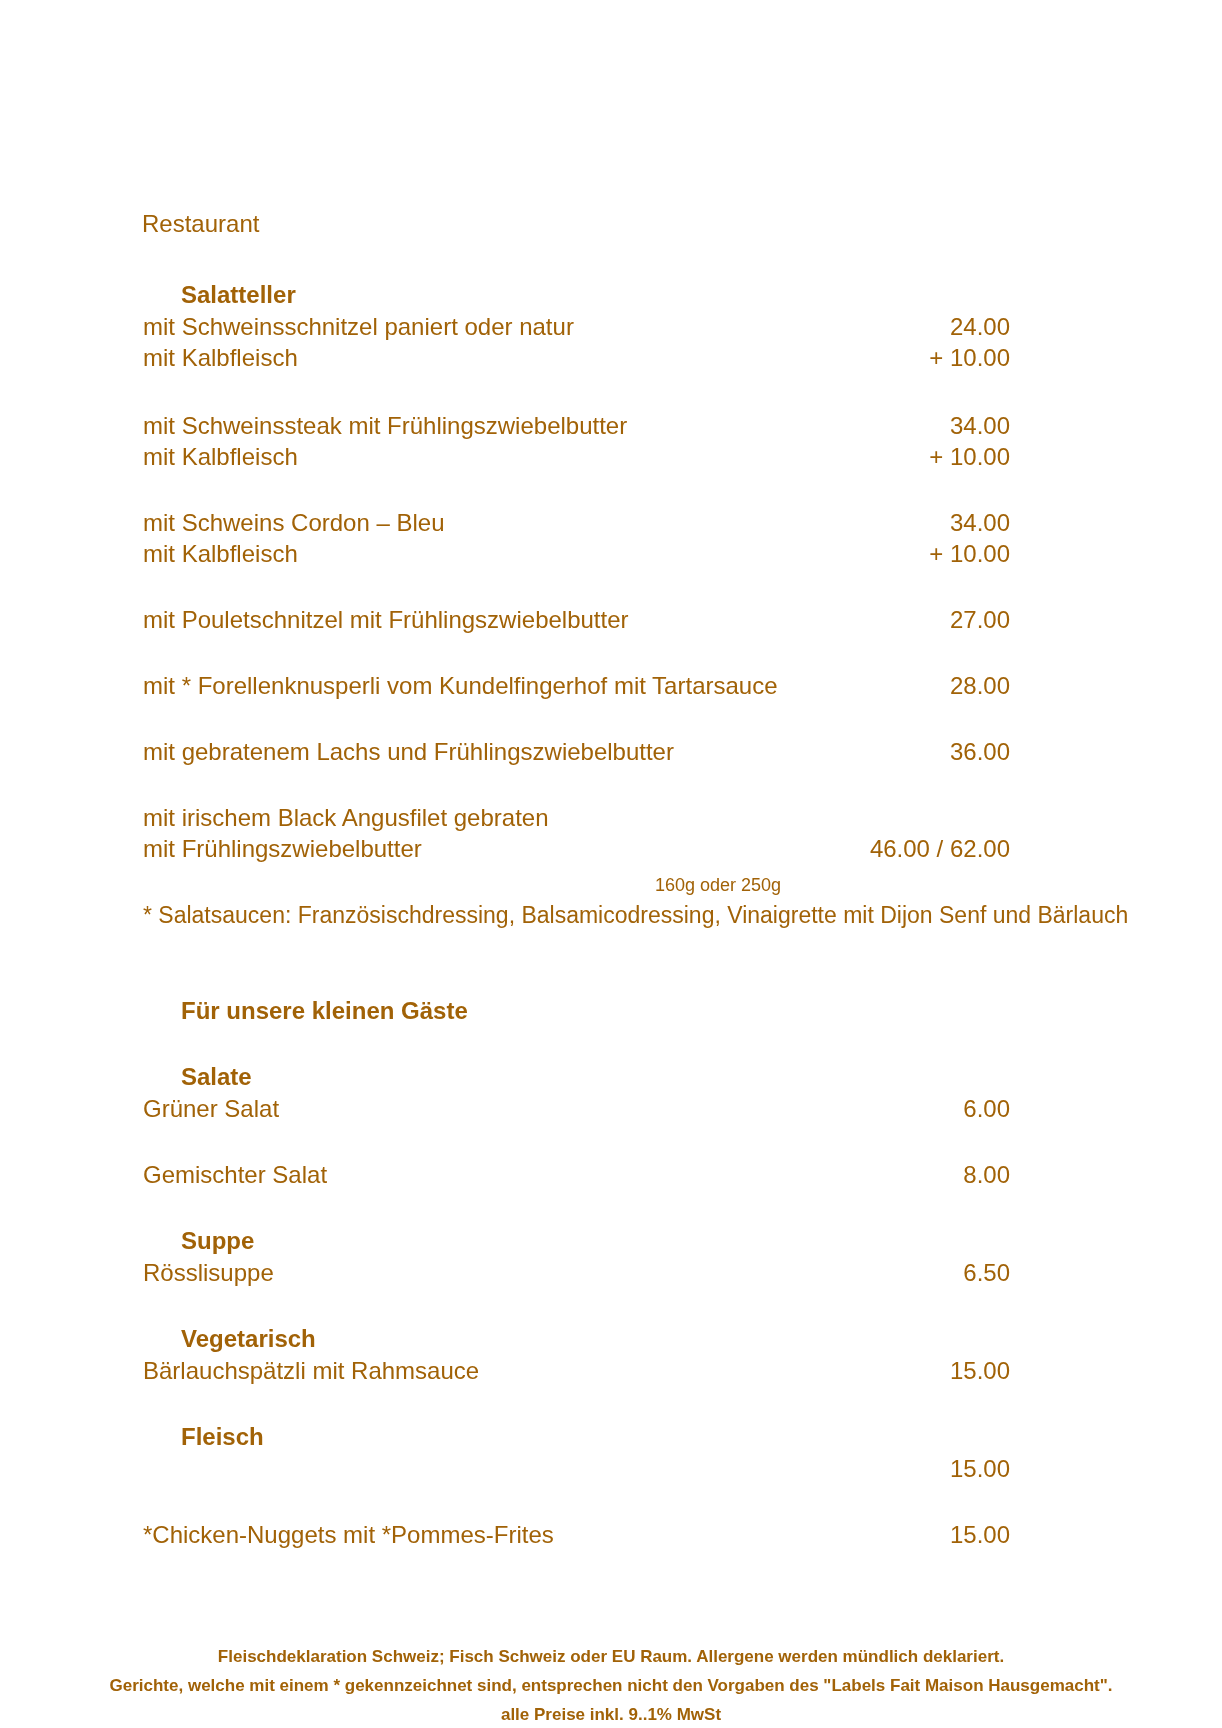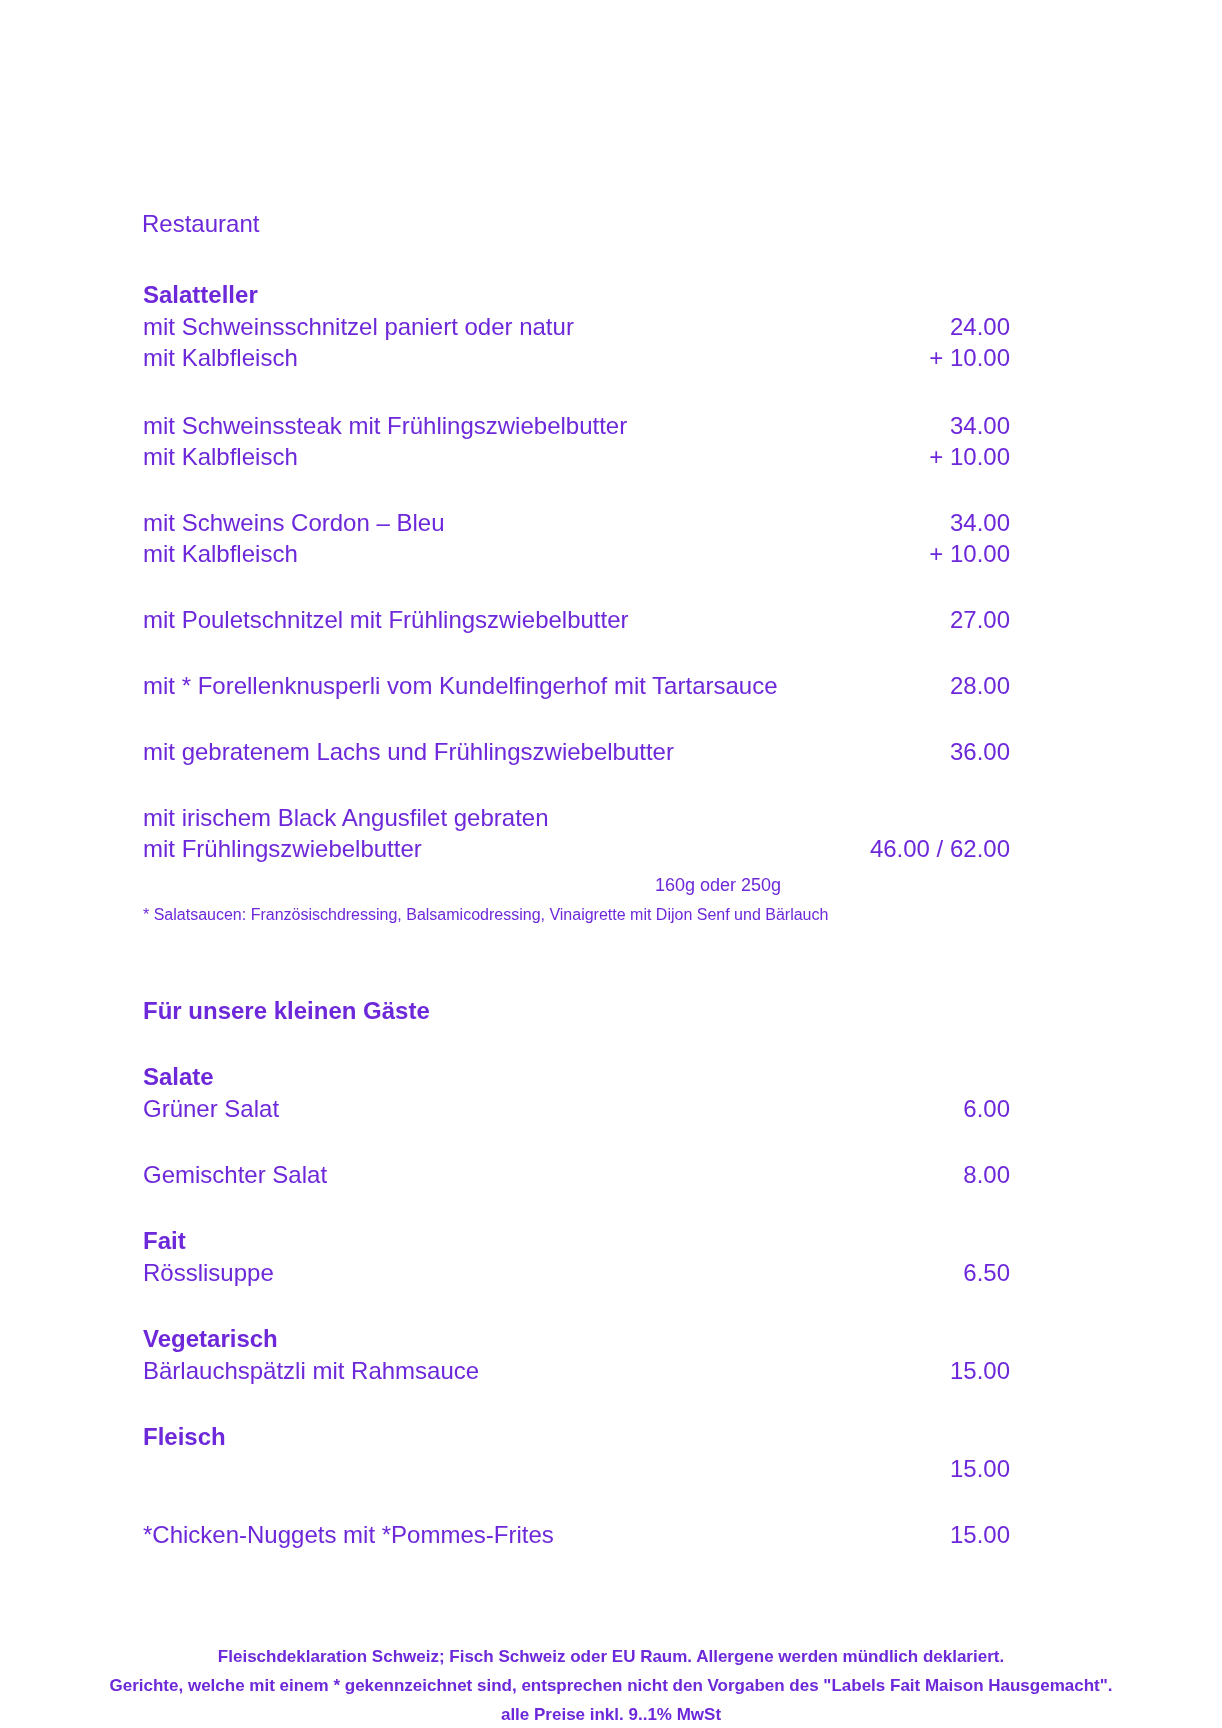--- a/index.html
+++ b/index.html
@@ -1,51 +1,51 @@
 <!DOCTYPE html>
 <html><head>
 <meta charset="utf-8">
 <style>
   html, body { margin: 0; padding: 0; background: #ffffff; }
   .page {
     position: relative;
     width: 1222px;
     height: 1728px;
     background: #ffffff;
-    color: #6d28d9;
+    color: #a16207;
     font-family: "Liberation Sans", "DejaVu Sans", sans-serif;
     overflow: hidden;
   }
   .row {
     position: absolute;
     left: 143px;
     width: 867px;
     display: flex;
     justify-content: space-between;
     align-items: baseline;
     font-size: 24px;
     line-height: 31px;
     white-space: nowrap;
   }
   .row .label { text-align: left; }
   .row .price { text-align: right; margin-left: auto; }
-  .bold { font-weight: bold; }
+  .bold { font-weight: bold; margin-left: 38px; }
   .portion {
     position: absolute;
     left: 512px;
     top: 2px;
     font-size: 18px;
     line-height: 28px;
     margin-top: 36px;
   }
   .footnote {
     position: absolute;
     left: 143px;
     width: 960px;
-    font-size: 16px;
+    font-size: 23px;
     line-height: 22px;
     white-space: nowrap;
   }
   .footer {
     position: absolute;
     left: 0;
     top: 1642px;
     width: 1222px;
     text-align: center;
     font-size: 17px;
@@ -129,21 +129,21 @@
   <div class="row" style="top:1093px">
     <span class="label">Grüner Salat</span>
     <span class="price">6.00</span>
   </div>
   <div class="row" style="top:1159px">
     <span class="label">Gemischter Salat</span>
     <span class="price">8.00</span>
   </div>
 
   <div class="row bold" style="top:1225px">
-    <span class="label">Fait</span>
+    <span class="label">Suppe</span>
   </div>
   <div class="row" style="top:1257px">
     <span class="label">Rösslisuppe</span>
     <span class="price">6.50</span>
   </div>
 
   <div class="row bold" style="top:1323px">
     <span class="label">Vegetarisch</span>
   </div>
   <div class="row" style="top:1355px">

